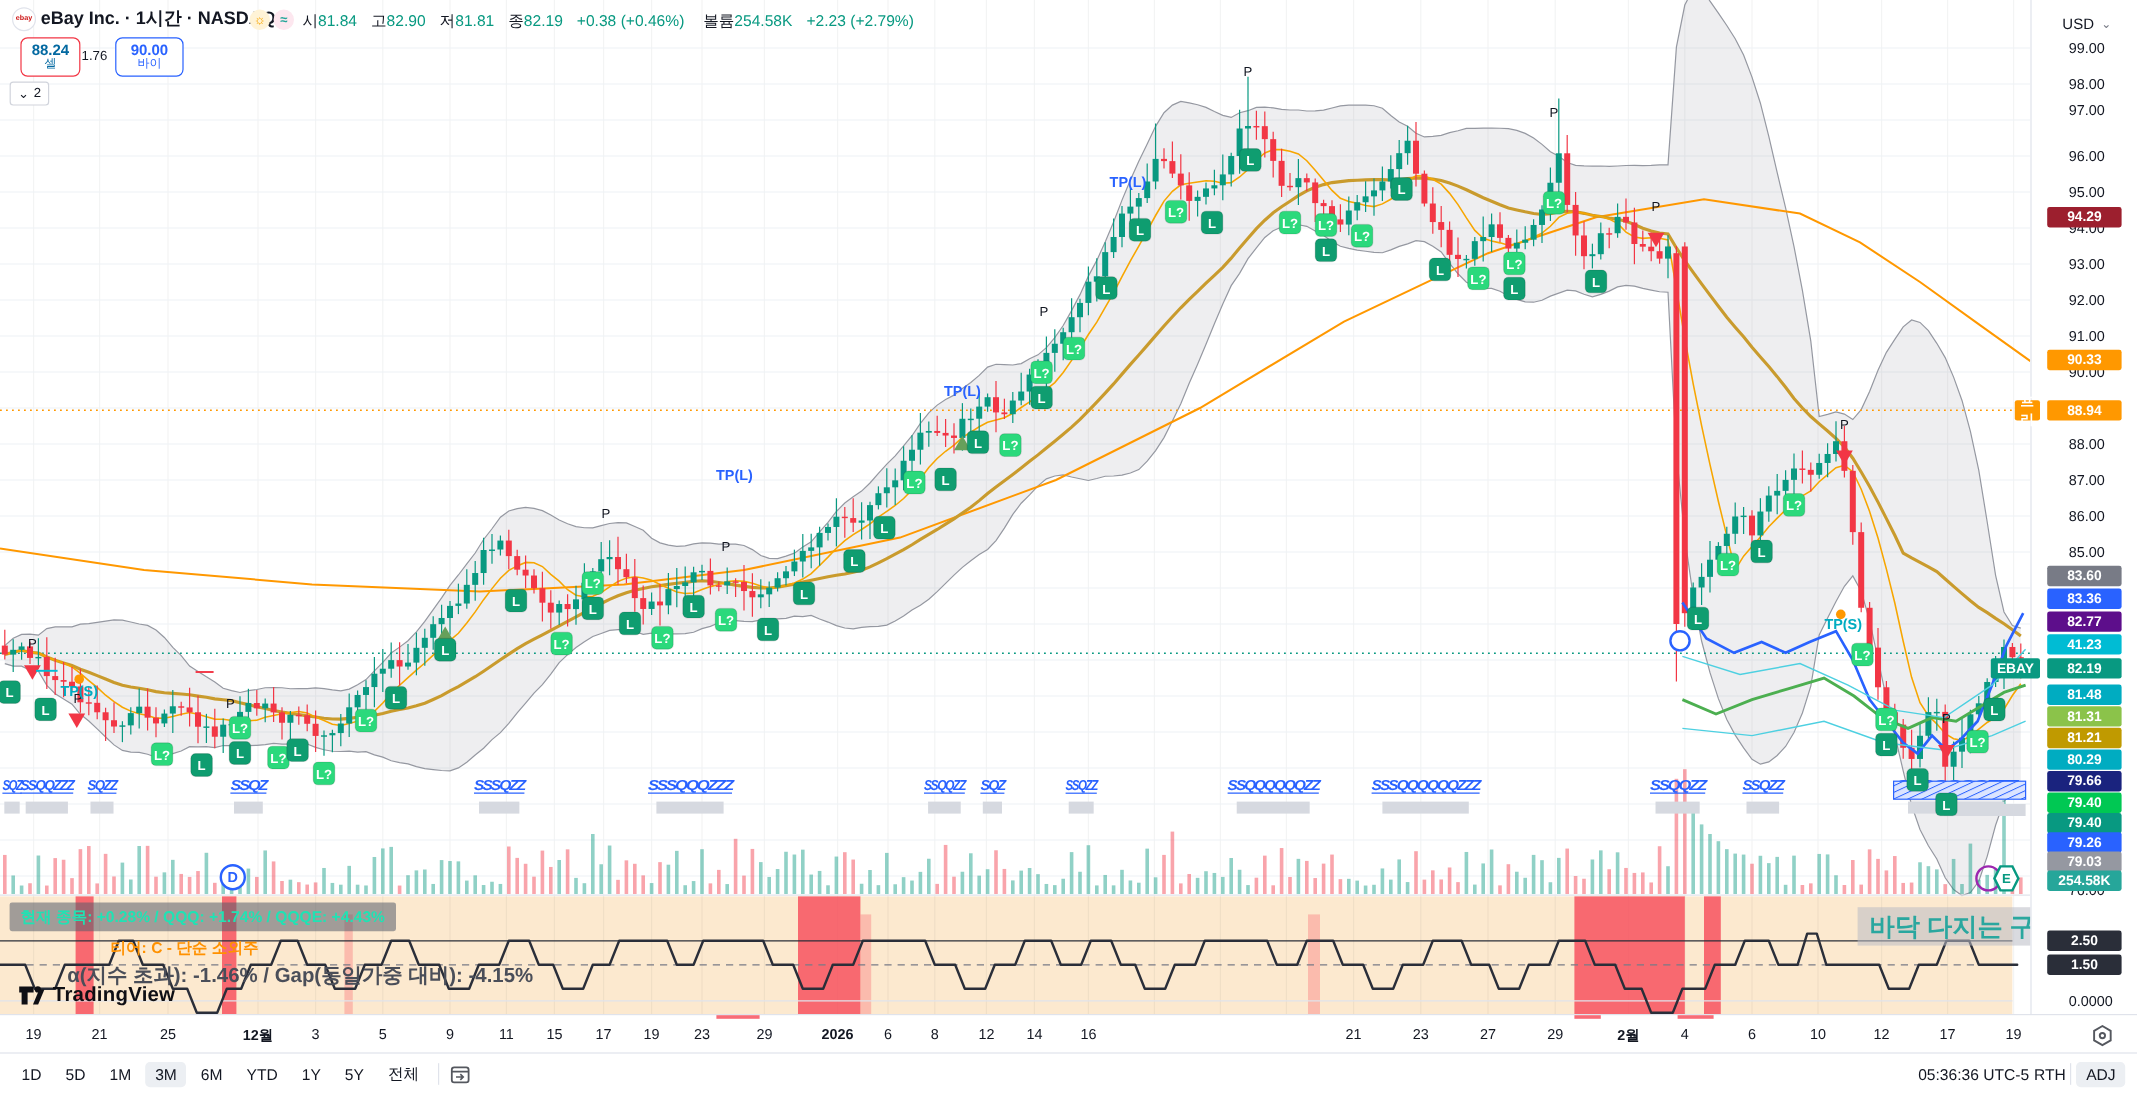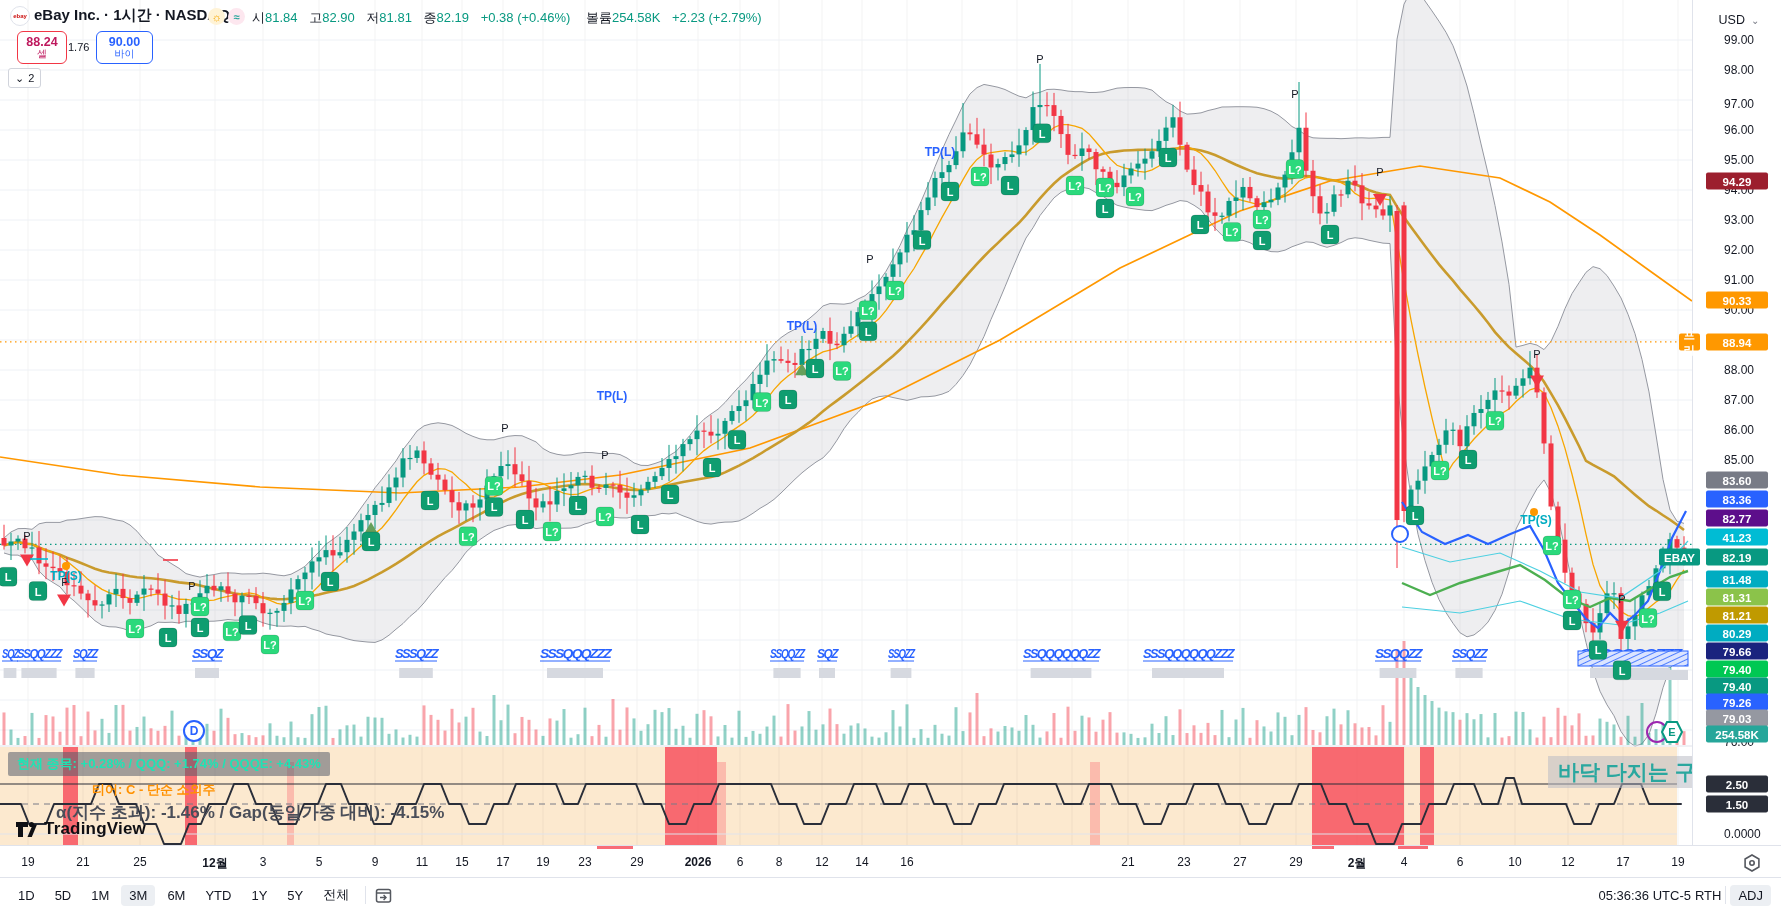--- a/index.html
+++ b/index.html
@@ -9,21 +9,21 @@
     display:flex;align-items:center;justify-content:center;font-size:6px;font-weight:bold;color:#c11;background:#fff;}
   #title{position:absolute;left:34px;top:6px;font-size:15px;font-weight:700;color:#131722;white-space:nowrap;}
   .hdr-ic{position:absolute;top:8px;width:17px;height:17px;border-radius:50%;display:flex;align-items:center;justify-content:center;font-size:11px;}
   #sun-ic{left:208px;background:#fff3d6;color:#f7a600;}
   #wave-ic{left:228px;background:#fde7ef;color:#26a69a;font-weight:bold;}
   #ohlc{position:absolute;left:252px;top:9px;font-size:13px;white-space:nowrap;}
   #ohlc .lb{color:#131722;}
   #ohlc .vup{color:#089981;}
   
   .ord{position:absolute;top:31px;width:48px;height:31px;border-radius:6px;background:#fff;display:flex;flex-direction:column;align-items:center;justify-content:center;line-height:1.05;cursor:pointer;}
-  #sell-btn{left:17px;border:1px solid #f23645;color:#be185d;}
+  #sell-btn{left:17px;border:1px solid #f23645;color:#0369a1;}
   #buy-btn{left:96px;width:55px;border:1px solid #2962ff;color:#2962ff;}
   .ord .pr{font-size:12.5px;font-weight:700;}
   .ord .lb{font-size:10px;}
   #spread{position:absolute;left:68px;top:41px;font-size:11px;color:#131722;}
   #collapse-chip{position:absolute;left:8px;top:68px;height:18px;padding:0 6px;border:1px solid #d1d4dc;border-radius:3px;background:#fff;font-size:11px;color:#131722;display:flex;align-items:center;gap:4px;}
   
   #scale-col{position:absolute;left:1692px;top:0;width:89px;height:845px;background:#fff;border-left:1px solid #e0e3eb;z-index:20;}
   #usd-chip{position:absolute;left:14px;top:8px;width:62px;height:22px;border-radius:4px;border:1px solid #fff;display:flex;align-items:center;justify-content:center;gap:6px;font-size:12.5px;color:#131722;}
   .pl{position:absolute;left:31px;transform:translateY(-50%);font-size:12px;color:#131722;white-space:nowrap;}
   .pbadge{position:absolute;left:13px;min-width:62px;height:17px;border-radius:2px;color:#fff;font-size:11.5px;font-weight:600;
@@ -1126,21 +1126,21 @@
     <span id="wm-text">TradingView</span>
   </div>
 
   <div id="scale-col">
     <div id="usd-chip">
       <span>USD</span>
       <span style="color:#787b86;font-size:10px;">⌄</span>
     </div>
   <div class="pl" style="top: 40px;">99.00</div>
       <div class="pl" style="top: 70px;">98.00</div>
-      <div class="pl" style="top: 104px;">97.00</div>
+      <div class="pl" style="top: 92px;">97.00</div>
       <div class="pl" style="top: 130px;">96.00</div>
       <div class="pl" style="top: 160px;">95.00</div>
       <div class="pl" style="top: 190px;">94.00</div>
       <div class="pl" style="top: 220px;">93.00</div>
       <div class="pl" style="top: 250px; text-align: right;">92.00</div>
       <div class="pl" style="top: 280px;">91.00</div>
       <div class="pl" style="top: 310px;">90.00</div>
       <div class="pl" style="top: 370px;">88.00</div>
       <div class="pl" style="top: 400px;">87.00</div>
       <div class="pl" style="top: 430px;">86.00</div>

